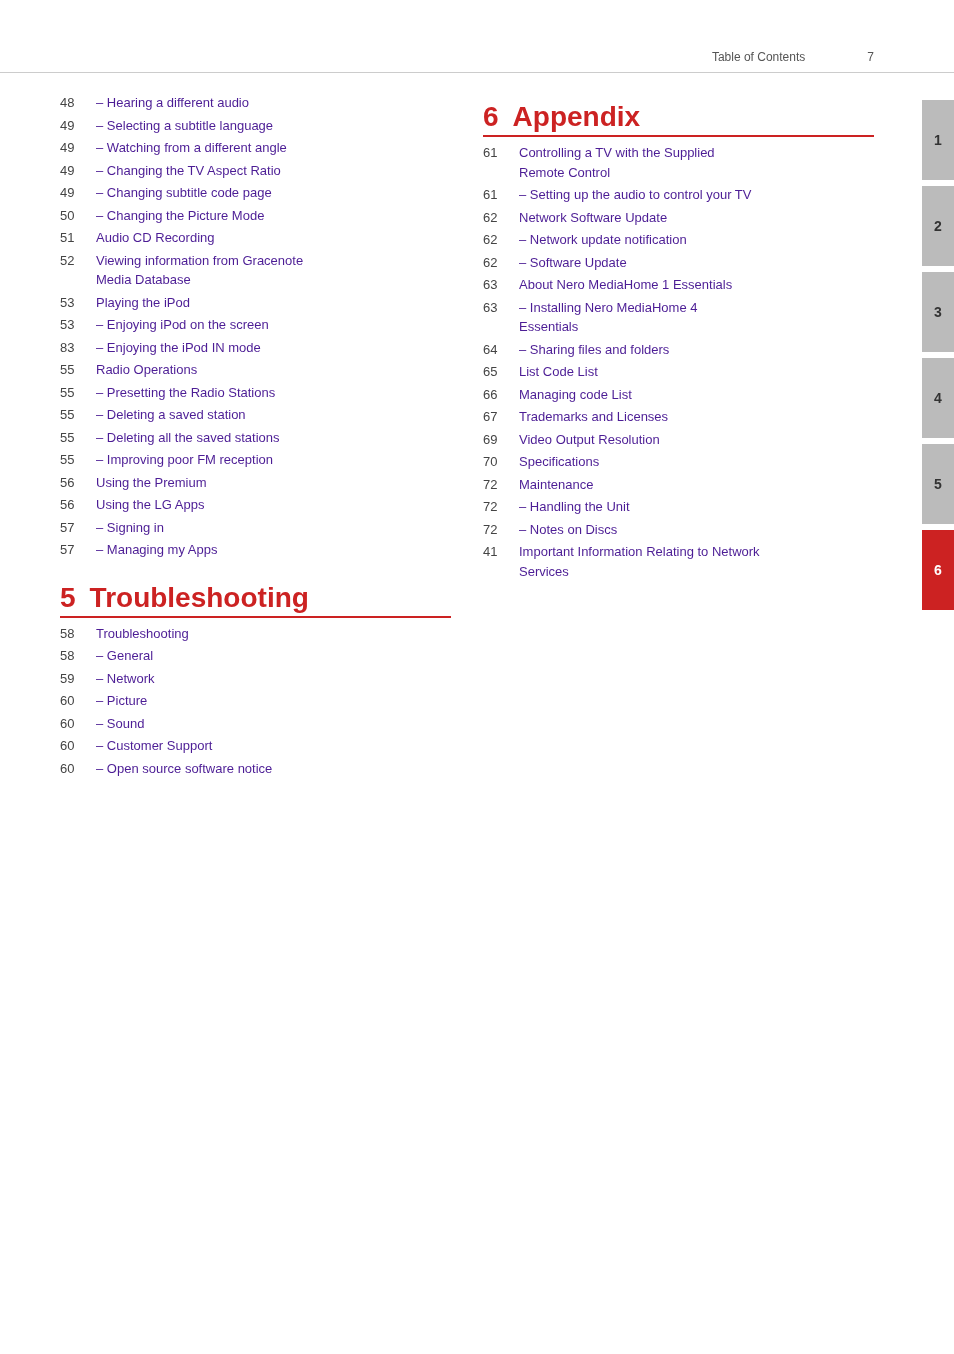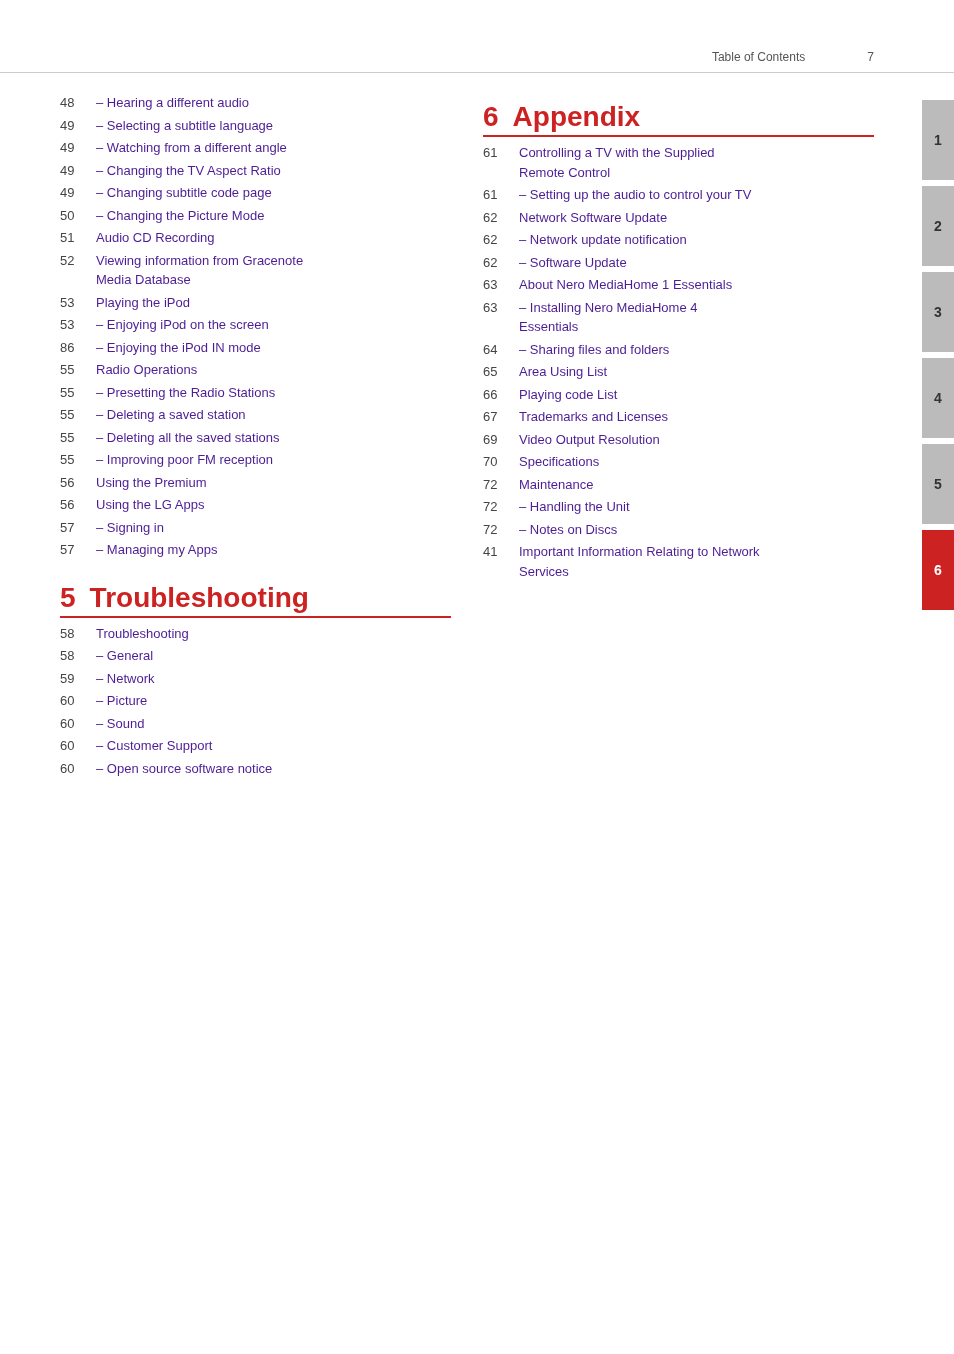--- a/index.html
+++ b/index.html
@@ -195,21 +195,21 @@
         </div>
         <div class="toc-entry">
           <span class="toc-num">53</span>
           <span class="toc-text">Playing the iPod</span>
         </div>
         <div class="toc-entry">
           <span class="toc-num">53</span>
           <span class="toc-text">– Enjoying iPod on the screen</span>
         </div>
         <div class="toc-entry">
-          <span class="toc-num">86</span>
+          <span class="toc-num">83</span>
           <span class="toc-text">– Enjoying the iPod IN mode</span>
         </div>
         <div class="toc-entry">
           <span class="toc-num">55</span>
           <span class="toc-text">Radio Operations</span>
         </div>
         <div class="toc-entry">
           <span class="toc-num">55</span>
           <span class="toc-text">– Presetting the Radio Stations</span>
         </div>
@@ -315,25 +315,25 @@
         <div class="toc-entry">
           <span class="toc-num">63</span>
           <span class="toc-text">– Installing Nero MediaHome 4<br>Essentials</span>
         </div>
         <div class="toc-entry">
           <span class="toc-num">64</span>
           <span class="toc-text">– Sharing files and folders</span>
         </div>
         <div class="toc-entry">
           <span class="toc-num">65</span>
-          <span class="toc-text">Area Using List</span>
+          <span class="toc-text">List Code List</span>
         </div>
         <div class="toc-entry">
           <span class="toc-num">66</span>
-          <span class="toc-text">Playing code List</span>
+          <span class="toc-text">Managing code List</span>
         </div>
         <div class="toc-entry">
           <span class="toc-num">67</span>
           <span class="toc-text">Trademarks and Licenses</span>
         </div>
         <div class="toc-entry">
           <span class="toc-num">69</span>
           <span class="toc-text">Video Output Resolution</span>
         </div>
         <div class="toc-entry">

